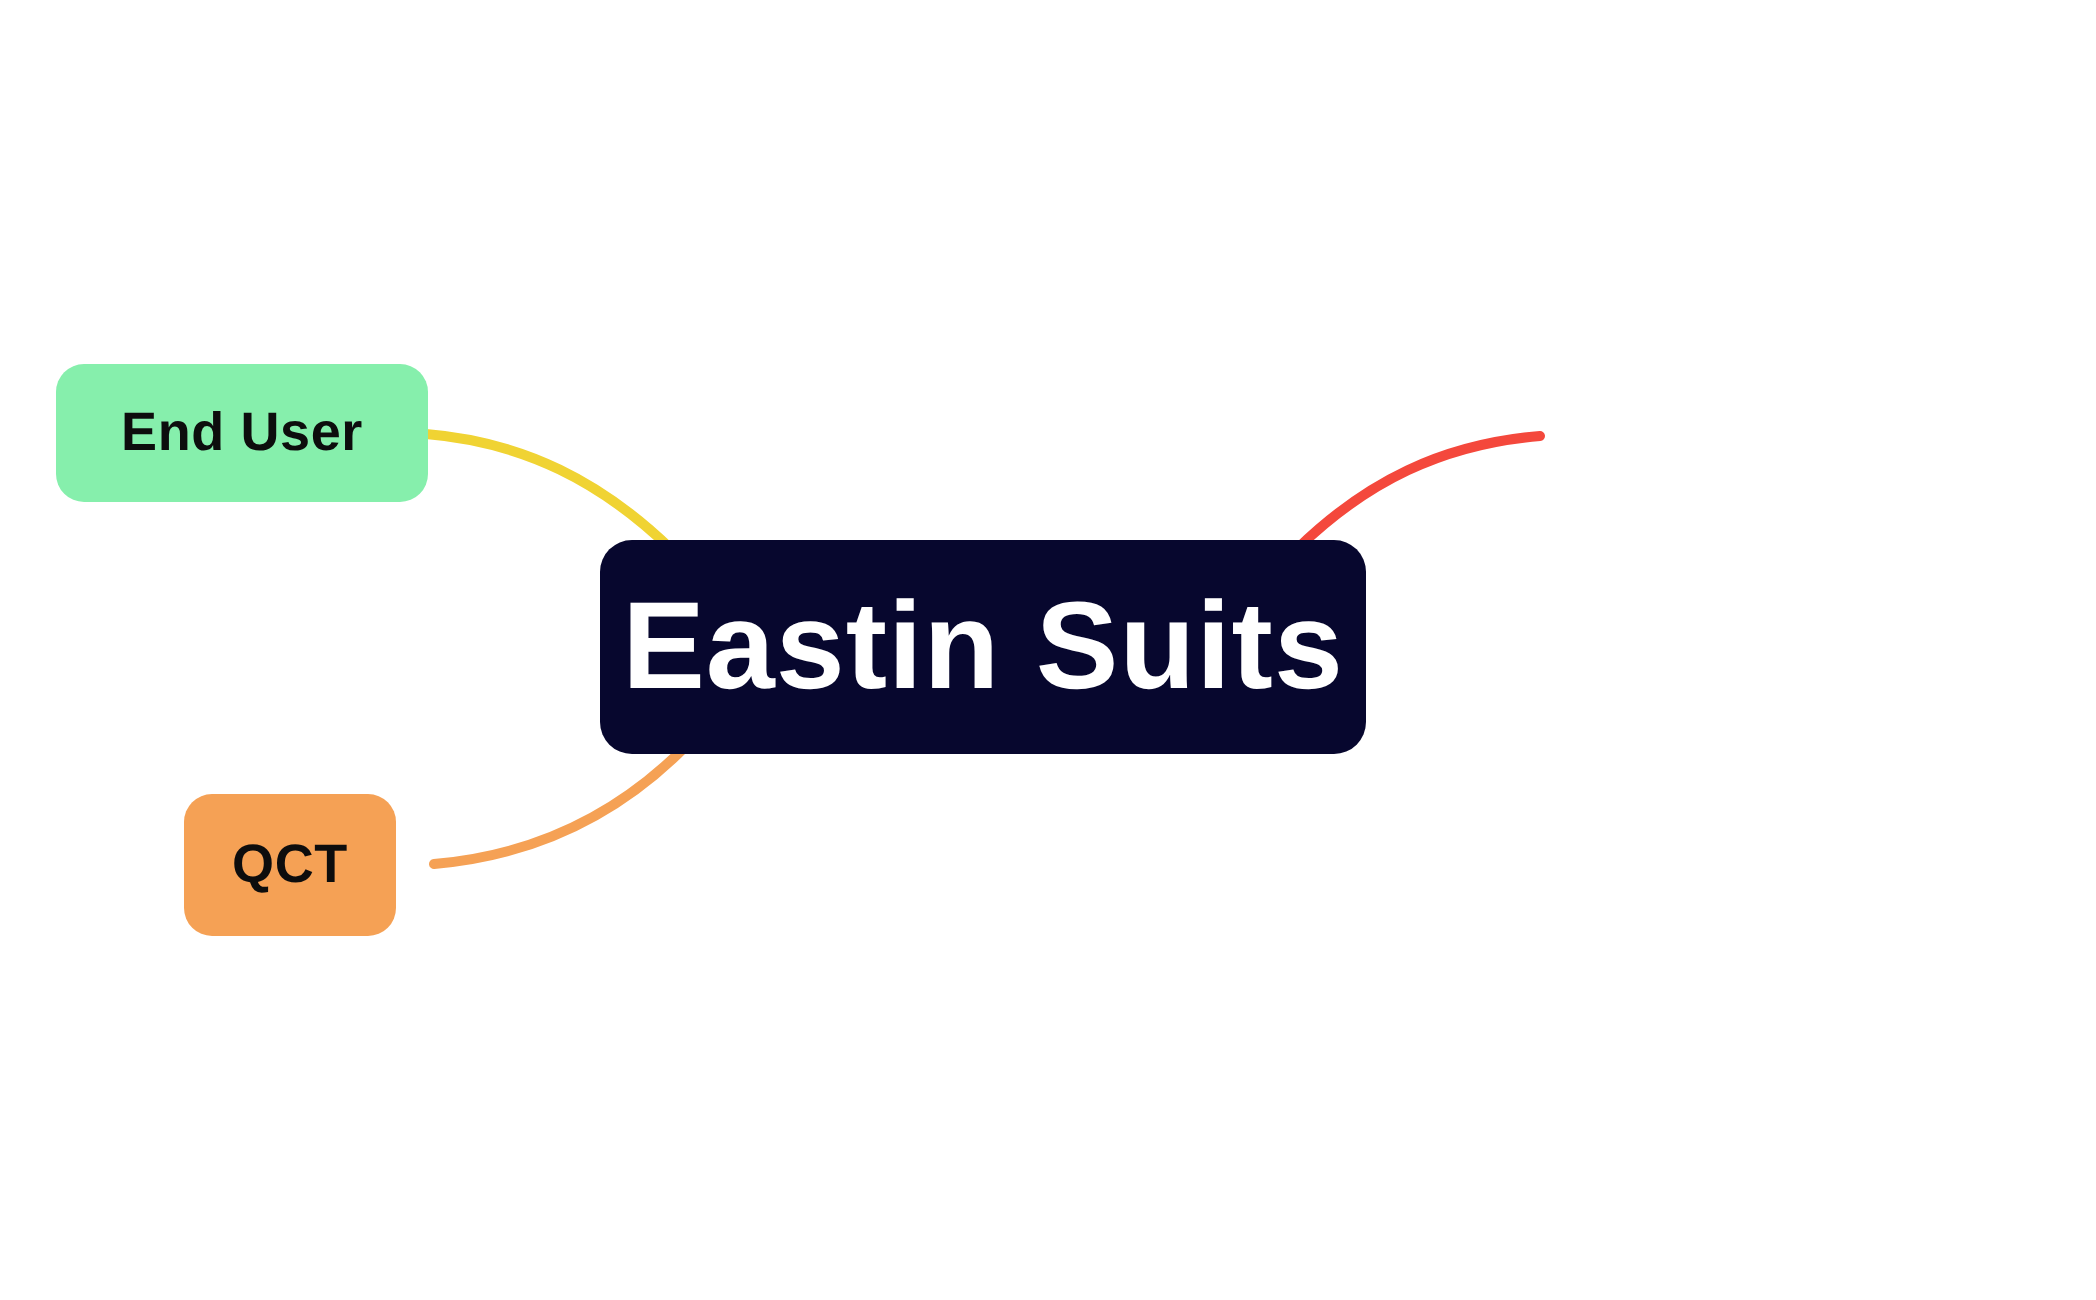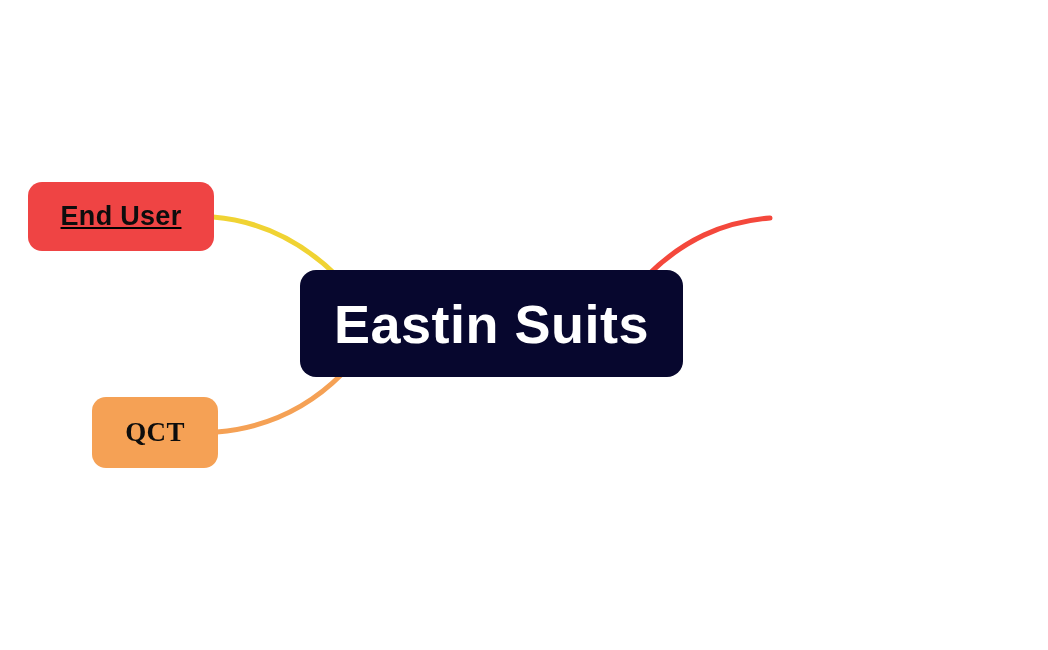--- a/index.html
+++ b/index.html
@@ -34,52 +34,52 @@
   .node-label {
     white-space: nowrap;
     line-height: 1;
   }
   .root-node {
     left: 300px; top: 270px;
     width: 383px; height: 107px;
     border-radius: 16px;
   }
   .root-node .node-label {
-    font-size: 54px;
+    font-size: 62px;
     font-weight: 600;
     letter-spacing: 0.5px;
   }
   .branch {
     border-radius: 14px;
   }
   .branch .node-label {
     font-size: 27px;
     font-weight: 600;
     letter-spacing: 0.3px;
   }
   .branch-end-user      { left: 28px;  top: 182px; width: 186px; height: 69px; }
   .branch-administrator { left: 767px; top: 183px; width: 253px; height: 68px; }
-  .branch-qct           { left: 92px;  top: 397px; width: 126px; height: 71px; font-family: Liberation Serif, serif; }
+  .branch-qct           { left: 92px;  top: 397px; width: 106px; height: 71px; }
 </style>
 </head>
 <body>
 
 <div class="stage">
 
   <svg class="connector-layer" viewBox="0 0 1048 650" xmlns="http://www.w3.org/2000/svg">
     <path class="connector" d="M213,217 C262,221 301,241 336,275" stroke="#F0D333"></path>
     <path class="connector" d="M770,218 C721,222 683,241 649,274" stroke="#F4483C"></path>
     <path class="connector" d="M217,432 C264,428 306,410 342,374" stroke="#F5A155"></path>
   </svg>
 
   <div class="node root-node" style="background-color: rgb(7, 7, 46);">
     <span class="node-label" style="color: rgb(255, 255, 255);">Eastin Suits</span>
   </div>
 
-  <div class="node branch branch-end-user" style="background-color: #ef4444; text-decoration: underline;">
+  <div class="node branch branch-end-user" style="background-color: #86efac;">
     <span class="node-label" style="color: rgb(13, 13, 13);">End User</span>
   </div>
 
 
   <div class="node branch branch-qct" style="background-color: rgb(245, 161, 85);">
     <span class="node-label" style="color: rgb(13, 13, 13);">QCT</span>
   </div>
 
 </div>
 

